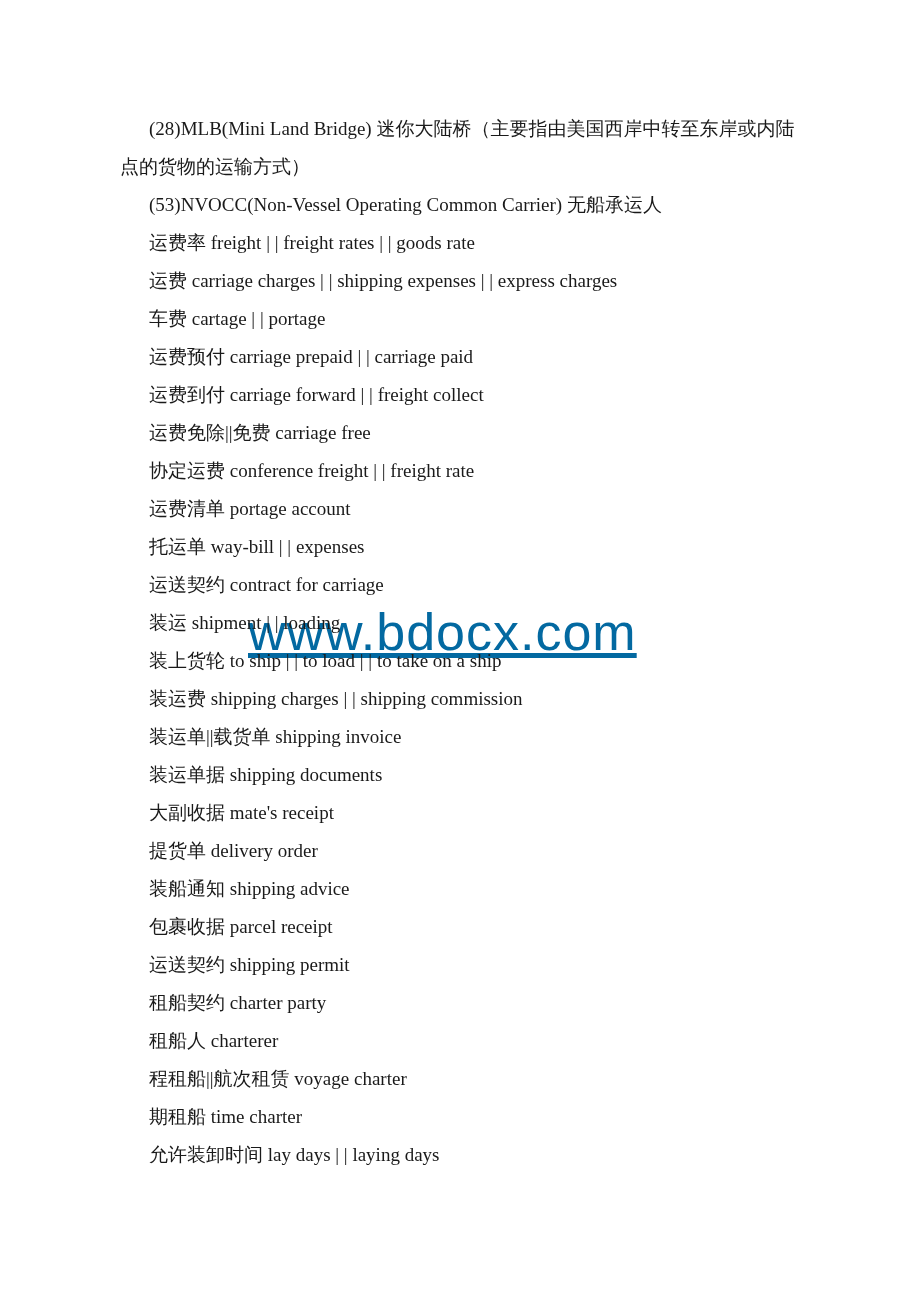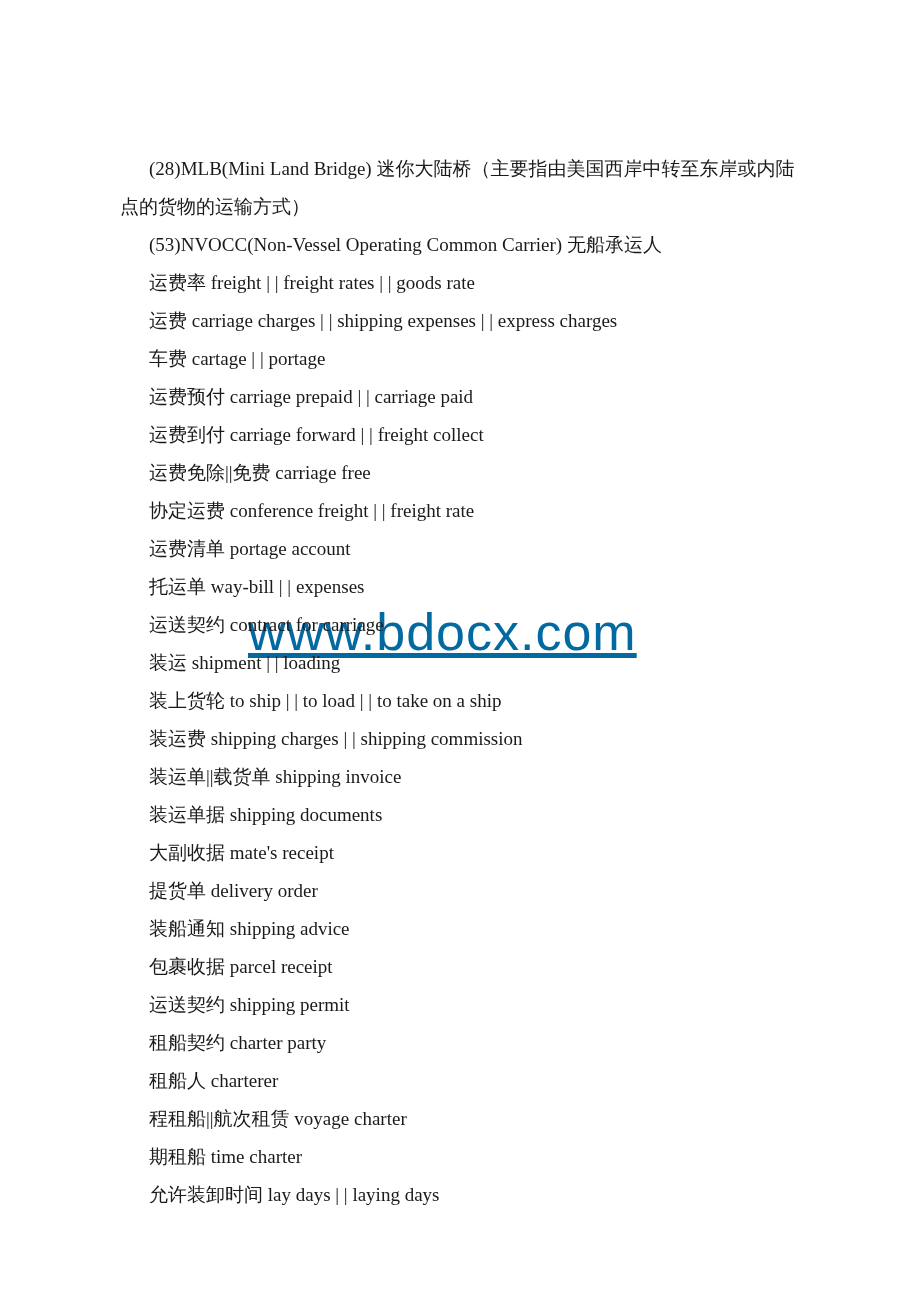--- a/index.html
+++ b/index.html
@@ -46,21 +46,20 @@
     font-size: 19px;
     line-height: 38px;
     text-indent: 29px;
     text-align: left;
     word-break: break-word;
   }
 
   
   .para.wrap {
     text-indent: 29px;
-    margin-top: 40px;
   }
 </style>
 </head>
 <body>
 
 <div class="page">
 
   <div class="watermark">www.bdocx.com</div>
 
   <div class="content">

